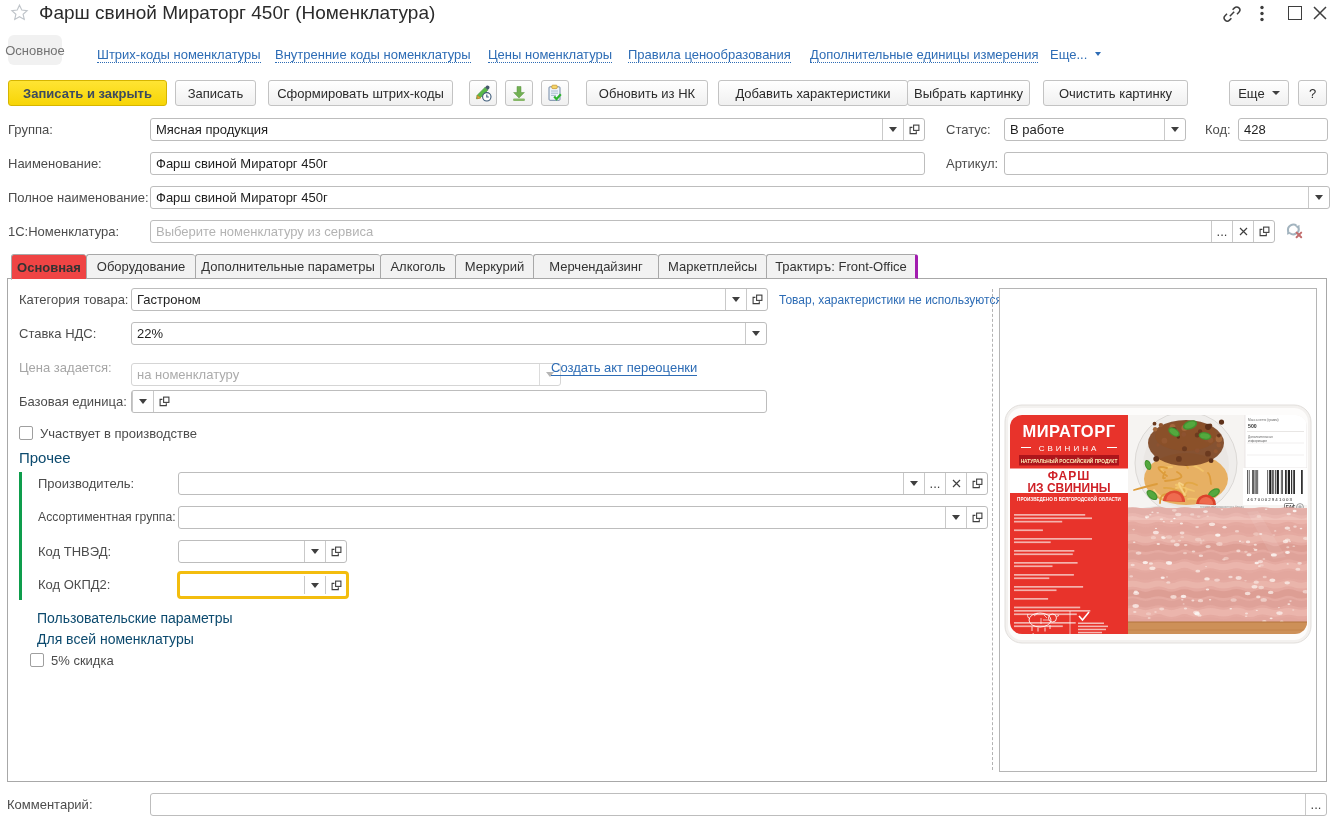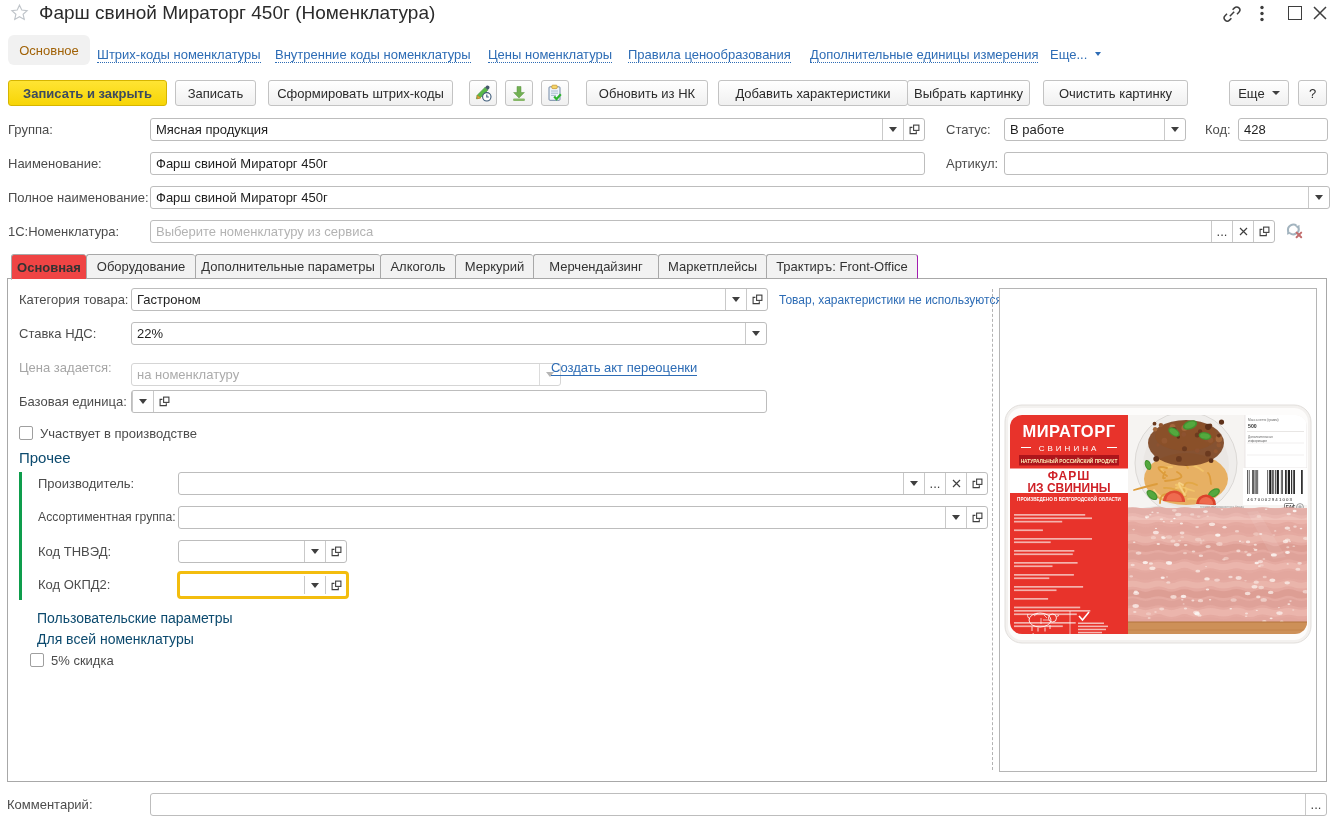--- a/index.html
+++ b/index.html
@@ -41,21 +41,21 @@
       <circle cx="3" cy="14.5" r="1.7"></circle>
     </svg>
 </div>
 <div class="abs" style="left:1288px;top:6px;width:14px;height:14px;border:1.5px solid #3e3e3e"></div>
 <div class="abs" style="left:1312px;top:5px">
 <svg width="16" height="16" viewBox="0 0 16 16" stroke="#3e3e3e" stroke-width="1.5">
       <path d="M2 2l12 12M14 2L2 14"></path>
     </svg>
 </div>
 
-<div class="abs" style="left:8px;top:35px;width:82px;height:30px;background:#f1f1f1;border-radius:6px;display:flex;align-items:center;justify-content:center;color:#a16207">Основное</div>
+<div class="abs" style="left:8px;top:35px;width:54px;height:30px;background:#f1f1f1;border-radius:6px;display:flex;align-items:center;justify-content:center;color:#737373">Основное</div>
 <div class="lbl" style="left:97px;top:43px"><span class="link dot">Штрих-коды номенклатуры</span></div>
 <div class="lbl" style="left:275px;top:43px"><span class="link dot">Внутренние коды номенклатуры</span></div>
 <div class="lbl" style="left:488px;top:43px"><span class="link dot">Цены номенклатуры</span></div>
 <div class="lbl" style="left:628px;top:43px"><span class="link dot">Правила ценообразования</span></div>
 <div class="lbl" style="left:810px;top:43px"><span class="link dot">Дополнительные единицы измерения</span></div>
 <div class="lbl" style="left:1050px;top:43px"><span class="link">Еще...</span></div>
 <div class="abs" style="left:1095px;top:52px">
     <div class="tri" style="border-top-color:#2d6cb5;border-left-width:3.5px;border-right-width:3.5px;border-top-width:4.5px"></div>
   </div>
 
@@ -162,21 +162,21 @@
   </div>
 
 <div class="abs" style="left:7px;top:278px;width:1320px;height:504px;border:1px solid #a8a8a8;background:#fff"></div>
 <div class="tab" style="left:11px;width:75px;background:#ef4444;border-bottom:1px solid #fff;height:26px;font-weight:bold;z-index:3">Основная</div>
 <div class="tab" style="left:86px;width:109px">Оборудование</div>
 <div class="tab" style="left:195px;width:185px">Дополнительные параметры</div>
 <div class="tab" style="left:380px;width:75px">Алкоголь</div>
 <div class="tab" style="left:455px;width:78px">Меркурий</div>
 <div class="tab" style="left:533px;width:125px">Мерчендайзинг</div>
 <div class="tab" style="left:658px;width:108px">Маркетплейсы</div>
-<div class="tab" style="left:766px;width:152px;border-right:1px solid #a21caf">Трактиръ: Front-Office</div>
+<div class="tab" style="left:766px;width:152px;border-right:3px solid #a21caf">Трактиръ: Front-Office</div>
 
 <div class="lbl" style="left:19px;top:288px">Категория товара:</div>
 <div class="inp" style="left:131px;top:288px;width:637px">
     <div class="tx">Гастроном</div>
     <div class="seg">
       <div class="tri"></div>
     </div>
     <div class="seg">
       <svg width="13" height="13" viewBox="0 0 13 13">
         <path d="M4.4 4.4h-2.3v6.2h6.2v-2.3" fill="none" stroke="#3f3f3f" stroke-width="1.1"></path>

